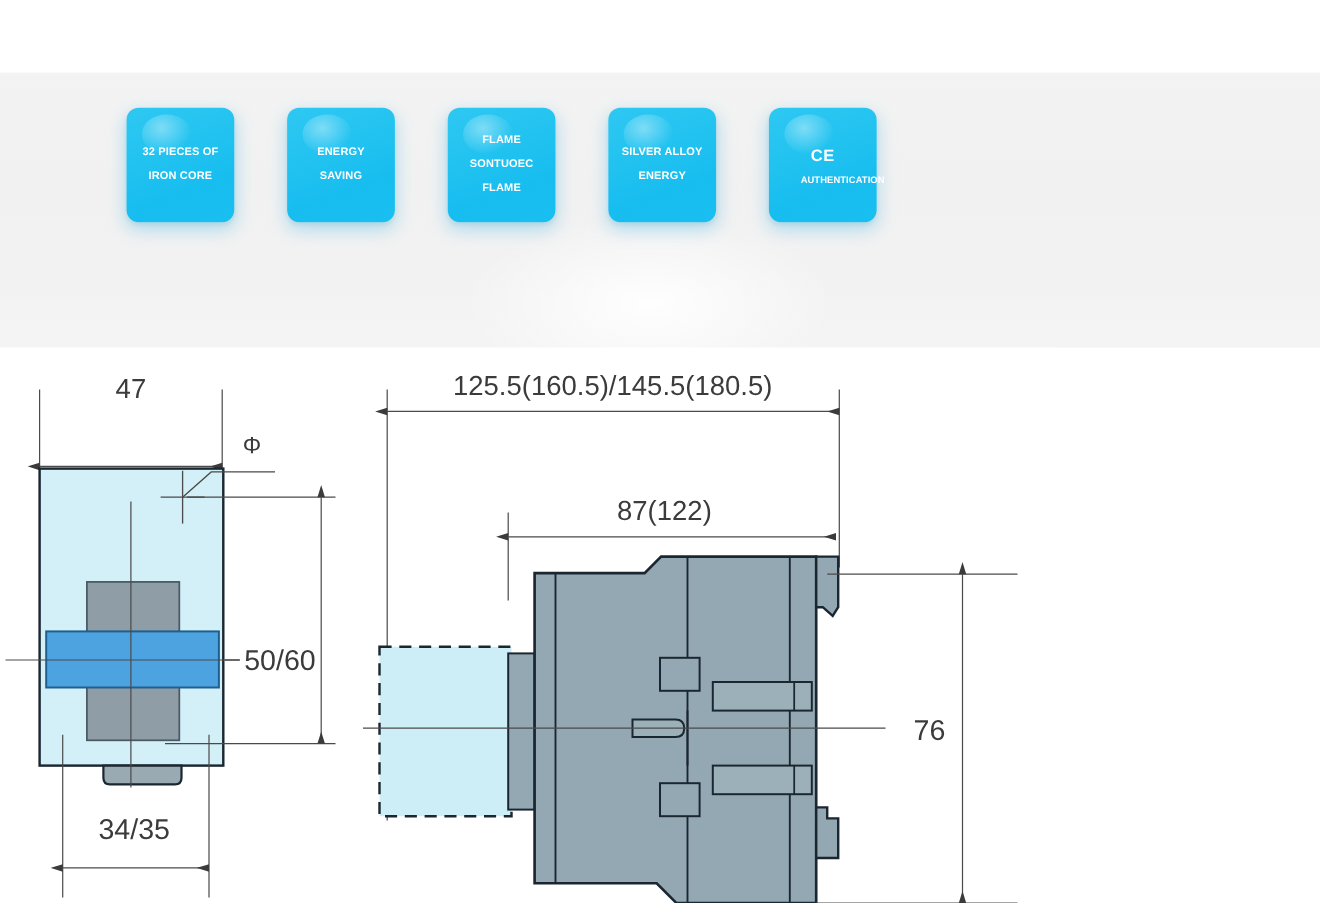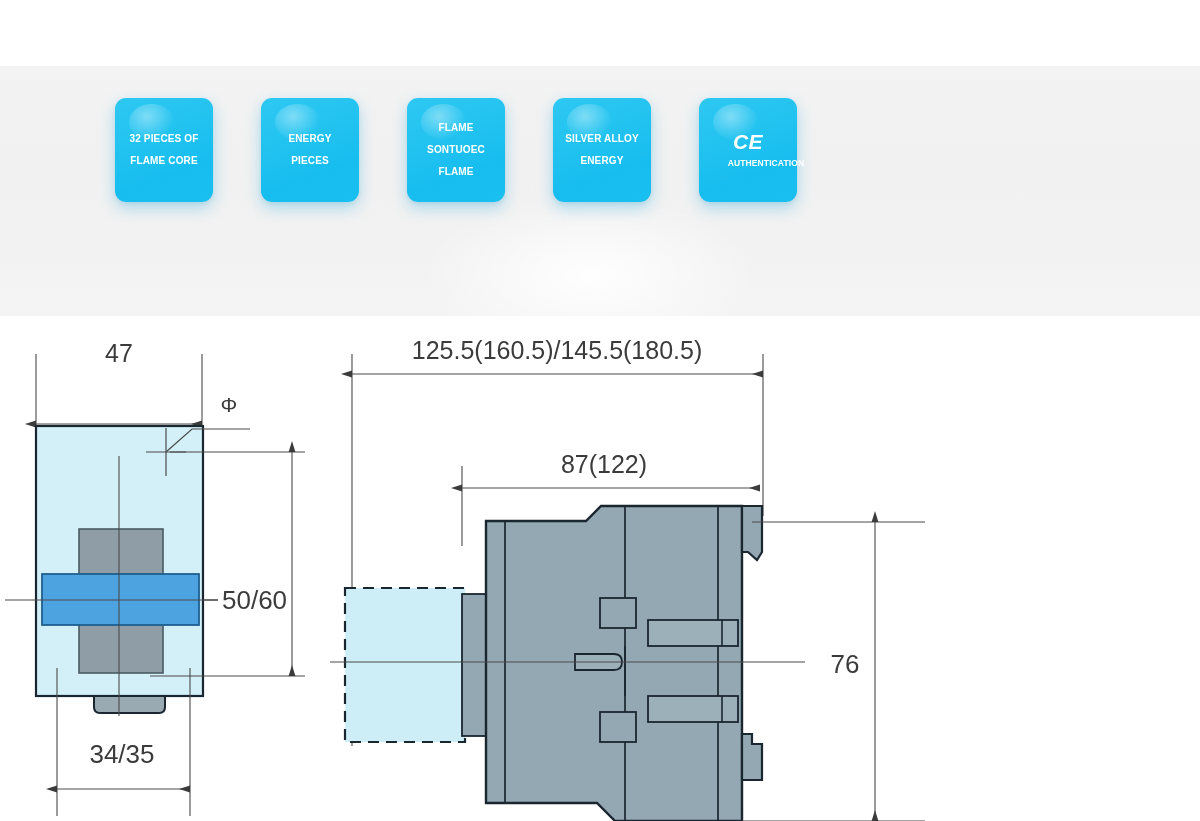--- a/index.html
+++ b/index.html
@@ -108,24 +108,23 @@
   }
   .badge-line {
     color: #ffffff;
     font-weight: bold;
     font-size: 10px;
     line-height: 22px;
     letter-spacing: 0.15px;
     white-space: nowrap;
   }
   .badge-line.big {
-    font-size: 21px;
+    font-size: 15px;
     line-height: 25px;
     letter-spacing: 0.5px;
-    font-style: italic;
   }
   .badge-line.tiny {
     font-size: 8.5px;
     line-height: 18px;
     letter-spacing: 0.1px;
     margin-left: 36px;
   }
 
   
   #diagram-area {
@@ -145,26 +144,26 @@
 <body>
 
 <div id="page">
 
 
   <div id="features-section">
     <div id="badge-row">
 
       <div class="badge">
         <div class="badge-line">32 PIECES OF</div>
-        <div class="badge-line">FLAME CORE</div>
+        <div class="badge-line">IRON CORE</div>
       </div>
 
       <div class="badge">
         <div class="badge-line">ENERGY</div>
-        <div class="badge-line">PIECES</div>
+        <div class="badge-line">SAVING</div>
       </div>
 
       <div class="badge">
         <div class="badge-line">FLAME</div>
         <div class="badge-line">SONTUOEC</div>
         <div class="badge-line">FLAME</div>
       </div>
 
       <div class="badge">
         <div class="badge-line">SILVER ALLOY</div>

